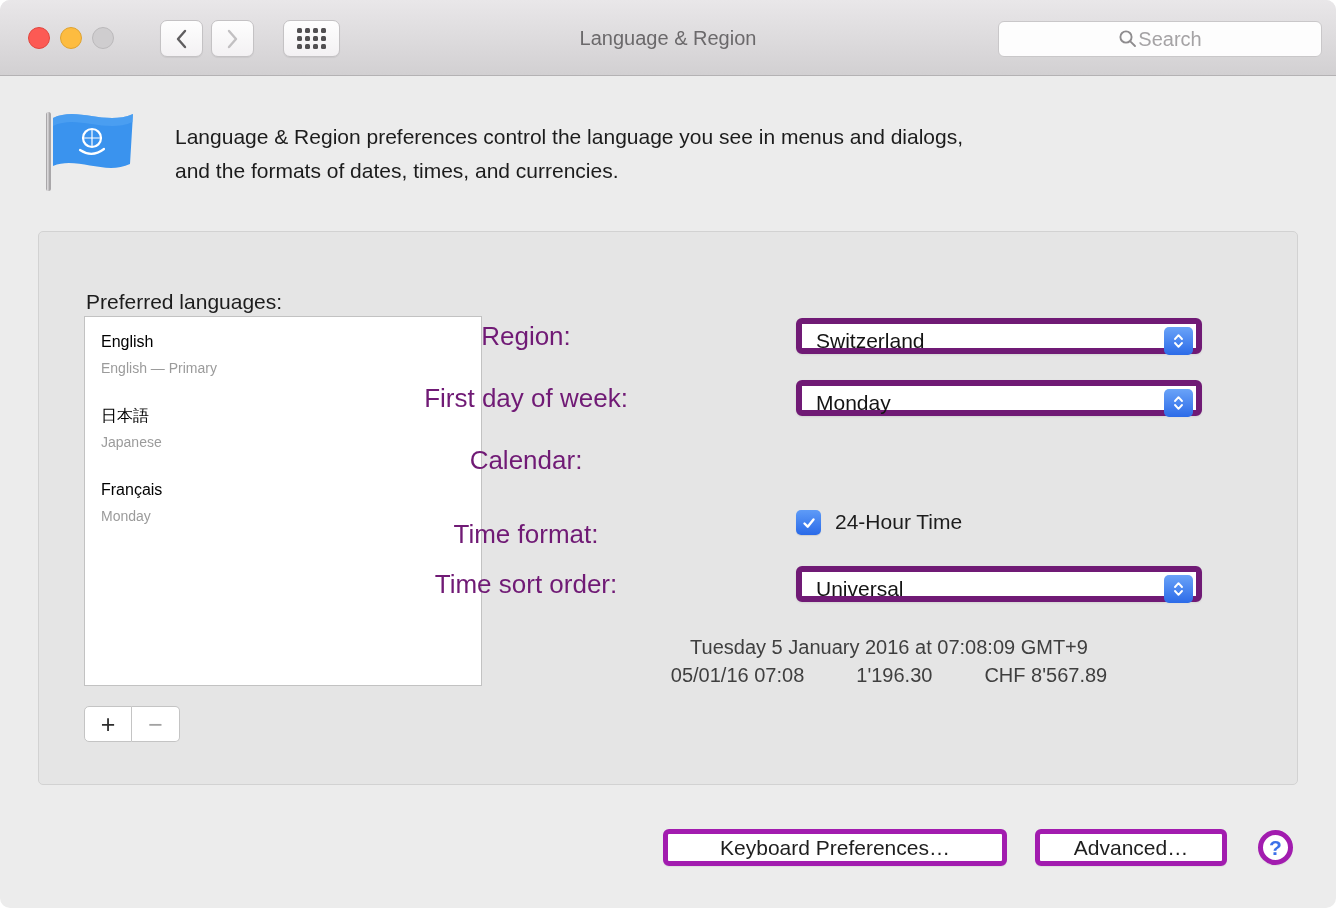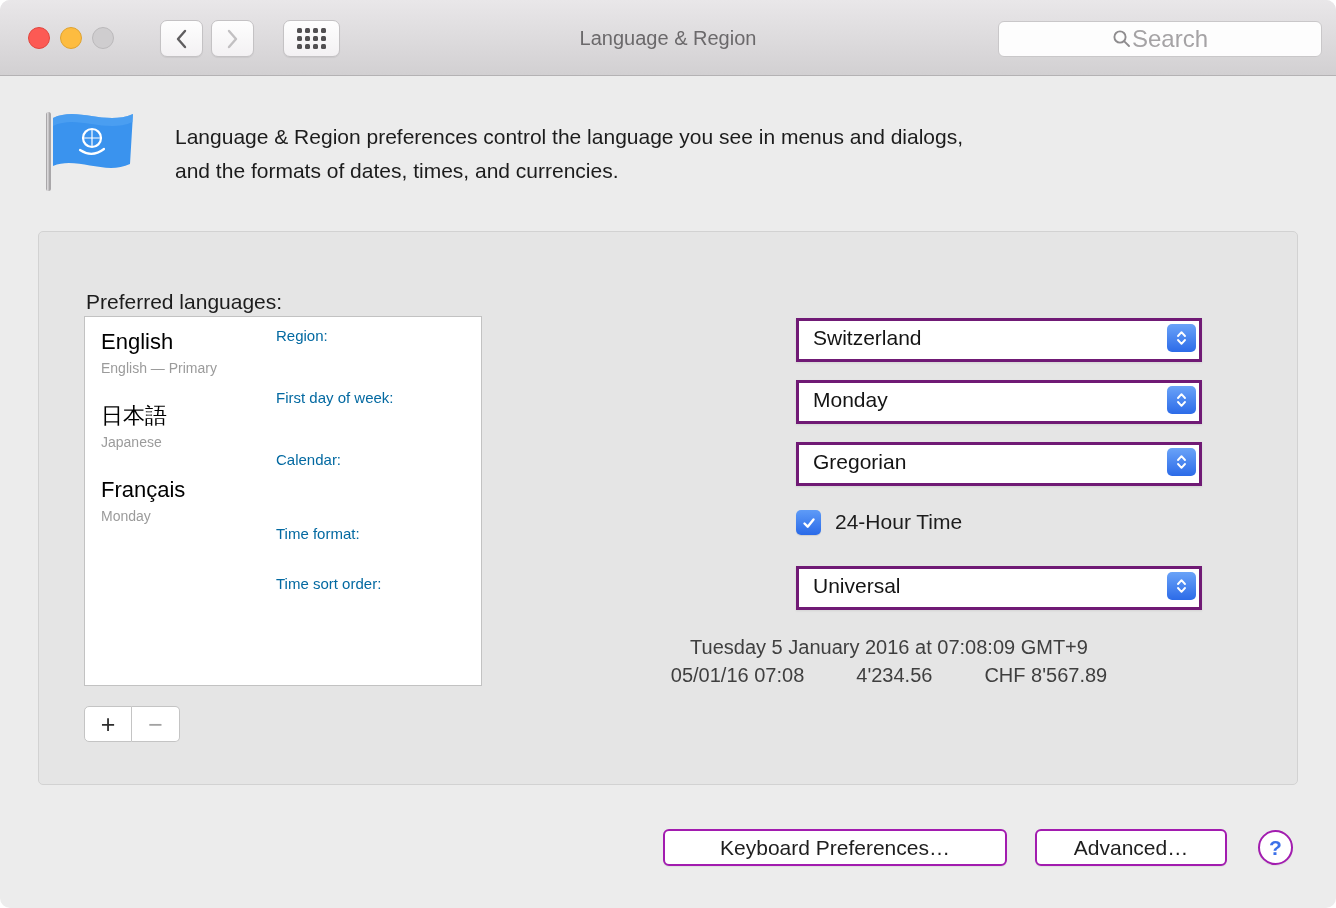--- a/index.html
+++ b/index.html
@@ -42,21 +42,21 @@
   .window-title {
     position: absolute; top: 0; left: 50%; transform: translateX(-50%);
     line-height: 76px; font-size: 20px; color: #6b696b; white-space: nowrap;
   }
 
   .search-field {
     position: absolute; top: 21px; right: 14px; width: 324px; height: 36px;
     background: rgba(255,255,255,0.93);
     border: 1px solid #c9c7c9; border-radius: 6px;
     display: flex; align-items: center; justify-content: center; 
-    color: #a5a3a5; font-size: 24px;
+    color: #a5a3a5; font-size: 20px;
   }
 
   
   .flag { position: absolute; left: 43px; top: 108px; }
   .description {
     position: absolute; left: 175px; top: 120px;
     font-size: 21px; line-height: 34px; color: #1c1c1c;
   }
 
   
@@ -65,40 +65,40 @@
     background: #e5e5e5; border: 1px solid #d2d2d2; border-radius: 5px;
   }
   .pref-label { position: absolute; left: 47px; top: 38px; font-size: 21px; color: #1c1c1c; margin-top: 20px; }
 
   .lang-list {
     position: absolute; left: 45px; top: 84px; width: 398px; height: 370px;
     background: #ffffff; border: 1px solid #c2c2c2;
     overflow: hidden;
   }
   .lang-item { padding: 11px 16px 10px 16px; }
-  .lang-name { font-size: 22px; line-height: 27px; color: #000000; }
+  .lang-name { font-size: 16px; line-height: 27px; color: #000000; }
   .lang-detail { font-size: 14px; line-height: 26px; color: #9b9b9b; }
 
   .list-controls { position: absolute; left: 45px; top: 474px; display: flex; }
   .ctrl-btn {
     width: 48px; height: 36px; background: #ffffff; border: 1px solid #c4c4c4;
     display: flex; align-items: center; justify-content: center;
     font-size: 25px; color: #2e2e2e;
   }
   .ctrl-add { border-radius: 5px 0 0 5px; }
   .ctrl-remove { border-left: none; border-radius: 0 5px 5px 0; color: #a2a2a2; }
 
   
   .form-label {
-    position: absolute; left: 237px; width: 500px; text-align: left;
-    font-size: 15px; line-height: 36px; color: #0369a1; white-space: nowrap;
+    position: absolute; left: 237px; width: 500px; text-align: center;
+    font-size: 26px; line-height: 36px; color: #701a75; white-space: nowrap;
   }
   .dropdown {
-    position: absolute; left: 757px; width: 406px; height: 44px;
-    background: #ffffff; border: 3px solid #701a75; border-radius: 0;
+    position: absolute; left: 757px; width: 406px; height: 36px;
+    background: #ffffff; border: 6px solid #701a75; border-radius: 6px;
     box-shadow: 0 1px 2px rgba(0,0,0,0.08);
   }
   .dropdown-value {
     position: absolute; left: 14px; top: 0; line-height: 34px;
     font-size: 21px; color: #141414; white-space: nowrap;
   }
   .stepper {
     position: absolute; right: 3px; top: 3px; width: 29px; height: 28px;
     border-radius: 5px;
     background: linear-gradient(#6aa3f8, #2c6be8);
@@ -124,21 +124,21 @@
 
   .examples {
     position: absolute; left: 500px; top: 401px; width: 700px;
     text-align: center; color: #3f3f3f; font-size: 20px; line-height: 28px;
   }
   .examples-line2 { display: flex; justify-content: center; gap: 52px; }
 
   
   .push-btn {
     position: absolute; height: 37px; background: #ffffff;
-    border: 2px solid #a21caf; border-radius: 6px;
+    border: 5px solid #a21caf; border-radius: 6px;
     display: flex; align-items: center; justify-content: center;
     font-size: 21px; color: #1e1e1e;
     box-shadow: 0 1px 1px rgba(0,0,0,0.06);
   }
   .kb-btn  { left: 663px; top: 829px; width: 344px; }
   .adv-btn { left: 1035px; top: 829px; width: 192px; }
   .help-btn {
     left: 1258px; top: 830px; width: 35px; height: 35px;
     border-radius: 50%; color: #3c70e8; font-size: 21px; font-weight: bold;
   }
@@ -248,29 +248,20 @@
       <span class="dropdown-value">Monday</span>
       <span class="stepper">
         <svg width="13" height="18" viewBox="0 0 13 18">
           <path d="M3 7 L6.5 3.2 L10 7" fill="none" stroke="#ffffff" stroke-width="1.9" stroke-linecap="round" stroke-linejoin="round"></path>
           <path d="M3 11 L6.5 14.8 L10 11" fill="none" stroke="#ffffff" stroke-width="1.9" stroke-linecap="round" stroke-linejoin="round"></path>
         </svg>
       </span>
     </div>
 
     <div class="form-label row-calendar">Calendar:</div>
-    <div class="dropdown row-calendar">
-      <span class="dropdown-value">Gregorian</span>
-      <span class="stepper">
-        <svg width="13" height="18" viewBox="0 0 13 18">
-          <path d="M3 7 L6.5 3.2 L10 7" fill="none" stroke="#ffffff" stroke-width="1.9" stroke-linecap="round" stroke-linejoin="round"></path>
-          <path d="M3 11 L6.5 14.8 L10 11" fill="none" stroke="#ffffff" stroke-width="1.9" stroke-linecap="round" stroke-linejoin="round"></path>
-        </svg>
-      </span>
-    </div>
 
     <div class="form-label row-time">Time format:</div>
     <div class="checkbox">
       <svg width="16" height="16" viewBox="0 0 16 16">
         <path d="M3.5 8.5 L6.7 11.7 L12.5 4.4" fill="none" stroke="#ffffff" stroke-width="2.4" stroke-linecap="round" stroke-linejoin="round"></path>
       </svg>
     </div>
     <div class="checkbox-label">24-Hour Time</div>
 
     <div class="form-label row-sort">Time sort order:</div>
@@ -281,21 +272,21 @@
           <path d="M3 7 L6.5 3.2 L10 7" fill="none" stroke="#ffffff" stroke-width="1.9" stroke-linecap="round" stroke-linejoin="round"></path>
           <path d="M3 11 L6.5 14.8 L10 11" fill="none" stroke="#ffffff" stroke-width="1.9" stroke-linecap="round" stroke-linejoin="round"></path>
         </svg>
       </span>
     </div>
 
     <div class="examples">
       <div>Tuesday 5 January 2016 at 07:08:09 GMT+9</div>
       <div class="examples-line2">
         <span>05/01/16 07:08</span>
-        <span>4'234.56</span>
+        <span>1'196.30</span>
         <span>CHF 8'567.89</span>
       </div>
     </div>
 
   </div>
 
   <div class="push-btn kb-btn">Keyboard Preferences…</div>
   <div class="push-btn adv-btn">Advanced…</div>
   <div class="push-btn help-btn">?</div>
 

